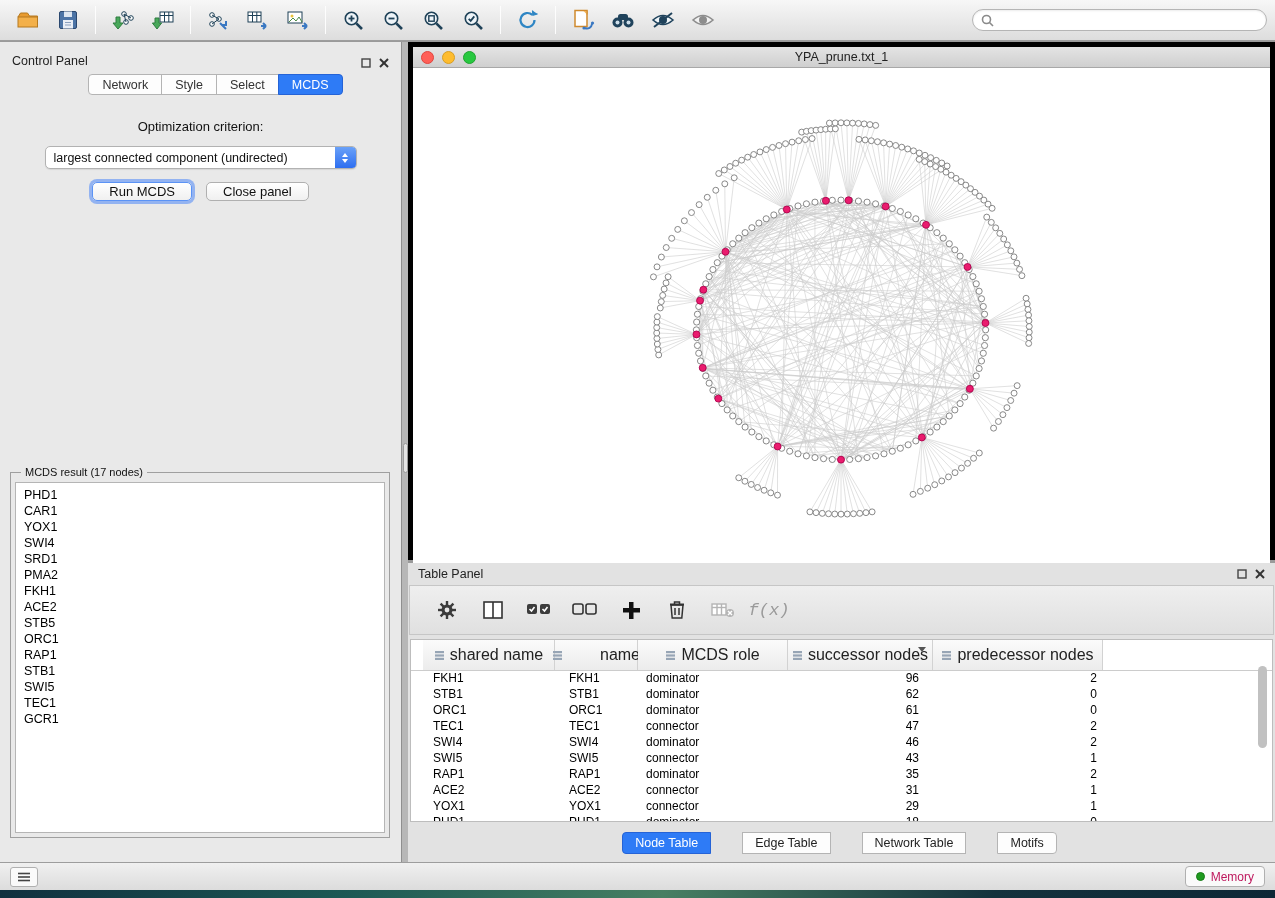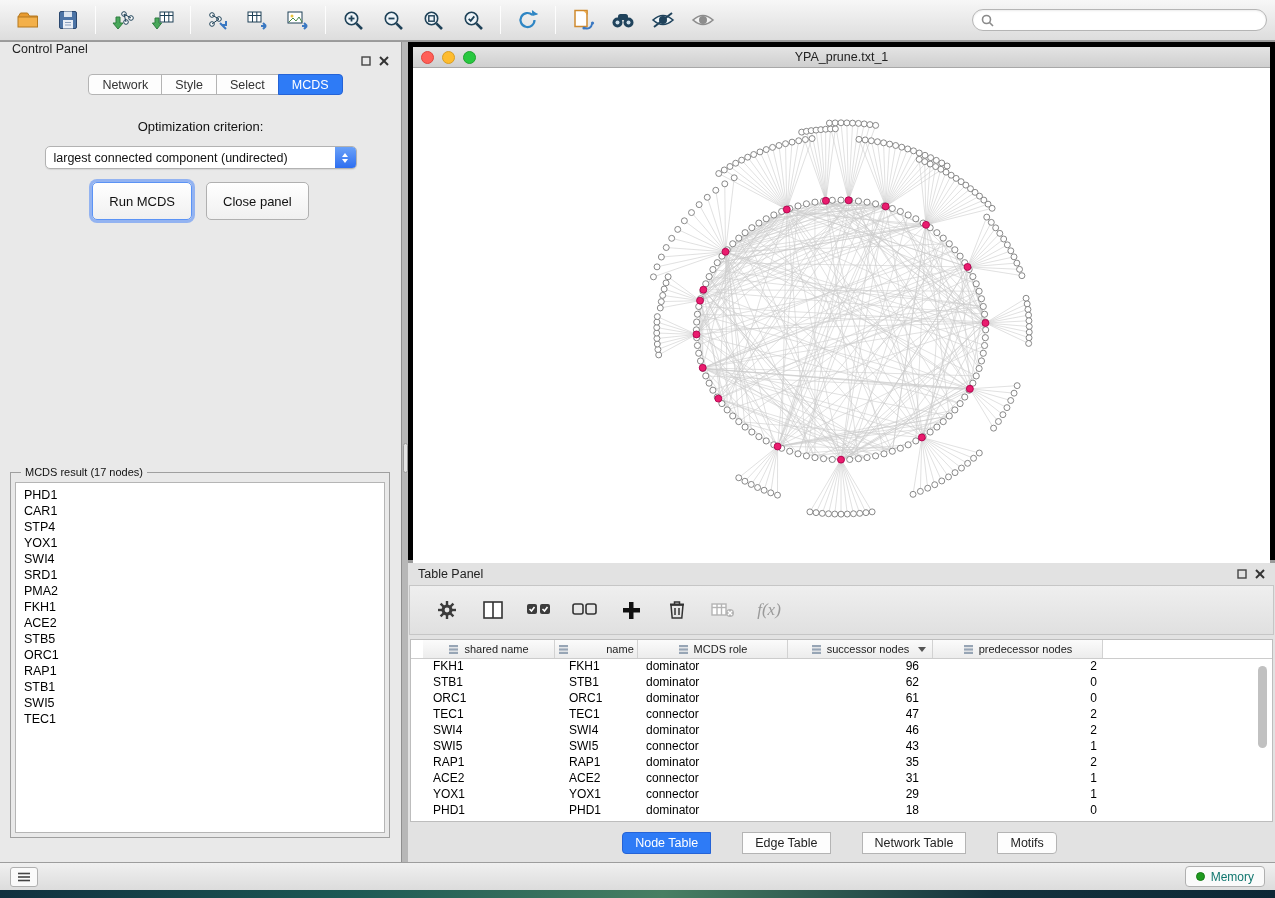--- a/index.html
+++ b/index.html
@@ -15,40 +15,40 @@
   .tb-sep { width:1px; height:28px; background:#b3b3b3; border-right:1px solid #fdfdfd; margin:0 7px; }
   .search-wrap { margin-left:auto; width:295px; height:22px; background:#fff;
     border:1px solid #b5b5b5; border-radius:12px; display:flex; align-items:center;
     padding:0 8px; box-shadow:inset 0 1px 2px rgba(0,0,0,0.08); }
   .search-wrap input { border:none; outline:none; flex:1; font-size:12px; margin-left:5px;
     font-family:"Liberation Sans",sans-serif; background:transparent; }
 
   
   .control-panel { position:absolute; top:42px; left:0; width:402px; bottom:36px;
     background:#e9e9e9; border-right:1px solid #8f8f8f; }
-  .cp-title { height:26px; display:flex; align-items:flex-start; padding:0 12px; font-size:12.5px; color:#222;flex-direction:column; }
+  .cp-title { height:26px; display:flex; align-items:flex-end; padding:0 12px; font-size:12.5px; color:#222; }
   .panel-ctrls { margin-left:auto; display:flex; gap:8px; align-items:center; }
   .tabs-row { display:flex; justify-content:center; margin-top:6px; }
   .seg { display:inline-flex;padding-left:30px; }
   .seg .tab { padding:2px 13px; height:21px; line-height:17px; font-size:12.5px; background:#fdfdfd;
     border:1px solid #b4b4b4; margin-left:-1px; color:#333; }
   .seg .tab:first-child { border-radius:4px 0 0 4px; margin-left:0; }
   .seg .tab:last-child { border-radius:0 4px 4px 0; }
   .seg .tab.active { background:#2e7bf6; border-color:#2563d6; color:#fff; }
   .opt-label { text-align:center; margin-top:24px; font-size:13px; color:#111; }
   .dropdown { margin:12px auto 0; width:312px; height:23px; background:#fff; border:1px solid #b2b2b2;
     border-radius:5px; display:flex; align-items:center; overflow:hidden;
     box-shadow:0 1px 1px rgba(0,0,0,0.08); }
   .dropdown .dd-text { flex:1; padding:0 8px; font-size:12.5px; white-space:nowrap; color:#111; }
   .dd-cap { width:21px; align-self:stretch; background:linear-gradient(#6aa1f8,#2d6ef0);
     display:flex; flex-direction:column; align-items:center; justify-content:center; gap:2px; }
   .dd-cap .up { width:0; height:0; border-left:3.5px solid transparent; border-right:3.5px solid transparent; border-bottom:4px solid #fff; }
   .dd-cap .dn { width:0; height:0; border-left:3.5px solid transparent; border-right:3.5px solid transparent; border-top:4px solid #fff; }
   .btn-row { display:flex; justify-content:center; gap:14px; margin-top:13px; }
-  .mac-btn { height:38px; padding:0 16px; background:linear-gradient(#ffffff,#f0f0f0);
+  .mac-btn { height:19px; padding:0 16px; background:linear-gradient(#ffffff,#f0f0f0);
     border:1px solid #b0b0b0; border-radius:5px; font-size:13px; color:#111;
     font-family:"Liberation Sans",sans-serif; }
   .mac-btn.focused { box-shadow:0 0 0 3px rgba(77,135,247,0.55); border-color:#5b93f5; }
   fieldset.mcds { position:absolute; left:10px; top:424px; width:380px; height:372px;
     border:1px solid #9f9f9f; padding:4px; }
   fieldset.mcds legend { font-size:11px; padding:0 4px; margin-left:6px; color:#111; }
   .mcds-list { width:100%; height:100%; background:#fff; border:1px solid #b5b5b5;
     overflow:hidden; padding:4px 0 0 8px; }
   .mcds-item { font-size:12.5px; line-height:16px; color:#000; }
 
@@ -69,24 +69,24 @@
   .light.yellow { background:#febc2e; border:1px solid #d89e23; }
   .light.green { background:#28c840; border:1px solid #1fa32f; }
   .net-canvas { width:100%; height:495px; background:#fff; display:block; }
 
   
   .table-panel { position:absolute; left:408px; top:563px; width:867px; height:299px; background:#e2e2e2; }
   .tp-title { height:22px; display:flex; align-items:center; padding:0 10px; font-size:12.5px; color:#222; }
   .tp-toolbar { height:50px; margin:0 1px; background:linear-gradient(#efefef,#e0e0e0);
     border:1px solid #c6c6c6; display:flex; align-items:center; gap:20px; padding:0 24px; }
   .tp-tool { display:flex; align-items:center; justify-content:center; width:26px; height:26px; }
-  .fx-label { font-family:Liberation Serif, serif; font-style:italic; font-size:17px; color:#9a9a9a; }
+  .fx-label { font-family:Liberation Mono, monospace; font-style:italic; font-size:17px; color:#9a9a9a; }
   .tp-table { position:absolute; left:2px; right:2px; top:76px; bottom:40px; background:#fff;
     border:1px solid #bdbdbd; overflow:hidden; }
-  .thead { display:flex; height:19px; border-bottom:1px solid #cccccc; font-size:11px; color:#222; }
+  .thead { display:flex; height:31px; border-bottom:1px solid #cccccc; font-size:16px; color:#222; }
   .th { background:linear-gradient(#fbfbfb,#ececec); border-right:1px solid #d2d2d2;
     display:flex; align-items:center; justify-content:center; gap:5px; position:relative; }
   .th .caret { width:0; height:0; border-left:4px solid transparent; border-right:4px solid transparent;
     border-top:5px solid #555; position:absolute; right:6px; top:7px; }
   .trow { display:flex; height:16px; font-size:12px; color:#000; }
   .c { overflow:hidden; white-space:nowrap; }
   .w1 { width:132px; } .w2 { width:83px;gap:37px; } .w3 { width:150px; } .w4 { width:145px; } .w5 { width:170px; }
   .trow .c1 { padding-left:10px; } .trow .c2 { padding-left:14px; } .trow .c3 { padding-left:8px; }
   .trow .c4 { text-align:right; padding-right:14px; } .trow .c5 { text-align:right; padding-right:6px; }
   .tbody { padding-left:12px; }
@@ -100,21 +100,21 @@
   .tp-tabs .tab:last-child { border-radius:0 4px 4px 0; }
   .tp-tabs .tab.active { background:#2e7bf6; border-color:#2563d6; color:#fff; }
 
   
   .status-bar { position:absolute; left:0; right:0; bottom:8px; height:28px;
     background:linear-gradient(#f0f0f0,#dcdcdc); border-top:1px solid #9d9d9d;
     display:flex; align-items:center; padding:0 10px; }
   .menu-btn { width:28px; height:20px; background:#fafafa; border:1px solid #b0b0b0; border-radius:3px;
     display:flex; align-items:center; justify-content:center; }
   .memory-btn { margin-left:auto; height:21px; background:#fafafa; border:1px solid #b0b0b0;
-    border-radius:4px; display:flex; align-items:center; gap:6px; padding:0 10px; font-size:12px; color:#0f766e; }
+    border-radius:4px; display:flex; align-items:center; gap:6px; padding:0 10px; font-size:12px; color:#be185d; }
   .mem-dot { width:9px; height:9px; border-radius:50%; background:#1f9a1f; border:1px solid #157a15; }
   .desktop-strip { position:absolute; left:0; right:0; bottom:0; height:8px;
     background:linear-gradient(100deg,#11303f,#1d5a55 28%,#477f63 52%,#14323d 78%,#0d2836); }
 
   .winicon { display:inline-flex; }
 </style>
 </head>
 <body>
 
 <div class="toolbar">
@@ -328,33 +328,33 @@
   </div>
   <div class="btn-row">
     <button class="mac-btn focused">Run MCDS</button>
     <button class="mac-btn">Close panel</button>
   </div>
   <fieldset class="mcds">
     <legend>MCDS result (17 nodes)</legend>
     <div class="mcds-list">
         <div class="mcds-item">PHD1</div>
         <div class="mcds-item">CAR1</div>
-        <div class="mcds-item">STP4</div>
         <div class="mcds-item">YOX1</div>
         <div class="mcds-item">SWI4</div>
         <div class="mcds-item">SRD1</div>
         <div class="mcds-item">PMA2</div>
         <div class="mcds-item">FKH1</div>
         <div class="mcds-item">ACE2</div>
         <div class="mcds-item">STB5</div>
         <div class="mcds-item">ORC1</div>
         <div class="mcds-item">RAP1</div>
         <div class="mcds-item">STB1</div>
         <div class="mcds-item">SWI5</div>
         <div class="mcds-item">TEC1</div>
+        <div class="mcds-item">GCR1</div>
       </div>
   </fieldset>
 </div>
 
 <div class="splitter">
     <div class="handle"></div>
   </div>
 
 <div class="net-window">
   <div class="net-title">

